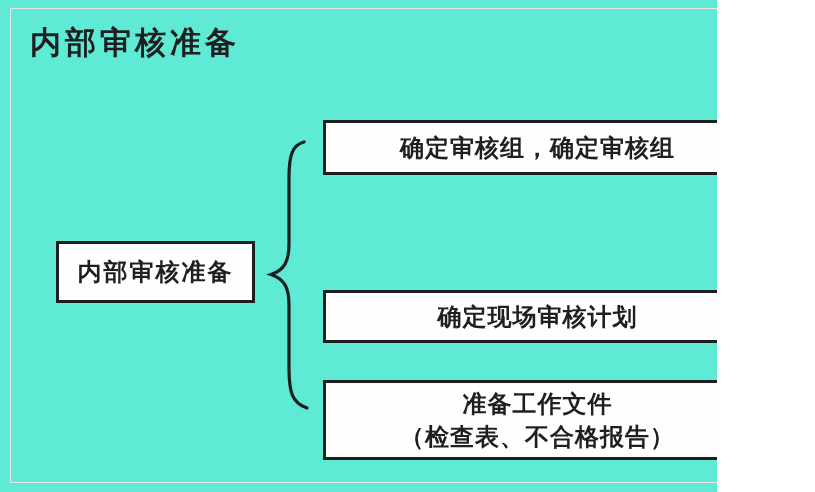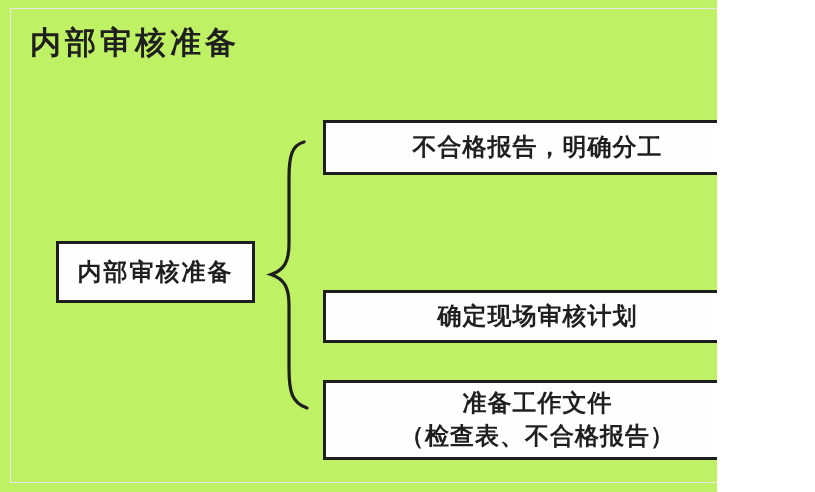--- a/index.html
+++ b/index.html
@@ -4,22 +4,22 @@
 <style>
   html, body {
     margin: 0;
     padding: 0;
     background: #ffffff;
   }
   .stage {
     position: relative;
     width: 717px;
     height: 492px;
-    background: #bef264;
-    font-family: Liberation Serif, serif;
+    background: #5eead4;
+    font-family: Liberation Sans, sans-serif;
     color: #1f1f1f;
     overflow: hidden;
   }
   .frame {
     position: absolute;
     left: 10px;
     top: 8px;
     width: 789px;
     height: 473px;
     border: 1px solid #e7e7e7;
@@ -95,21 +95,21 @@
     <path d="M 304 142
              C 292 145, 289 156, 289 178
              L 289 244
              C 289 262, 284 270, 271 274.5
              C 284 279, 289 287, 289 305
              L 289 368
              C 289 392, 292 403, 307 408" fill="none" stroke="#1e1e1e" stroke-width="3.2" stroke-linecap="round"></path>
   </svg>
 
   <div class="node-box branch-box b1">
-    <span class="line">不合格报告，明确分工</span>
+    <span class="line">确定审核组，确定审核组</span>
   </div>
 
 
   <div class="node-box branch-box b4">
     <span class="line">准备工作文件</span>
     <span class="line">（检查表、不合格报告）</span>
   </div>
 
   <div class="node-box branch-box b3">
     <span class="line">确定现场审核计划</span>

